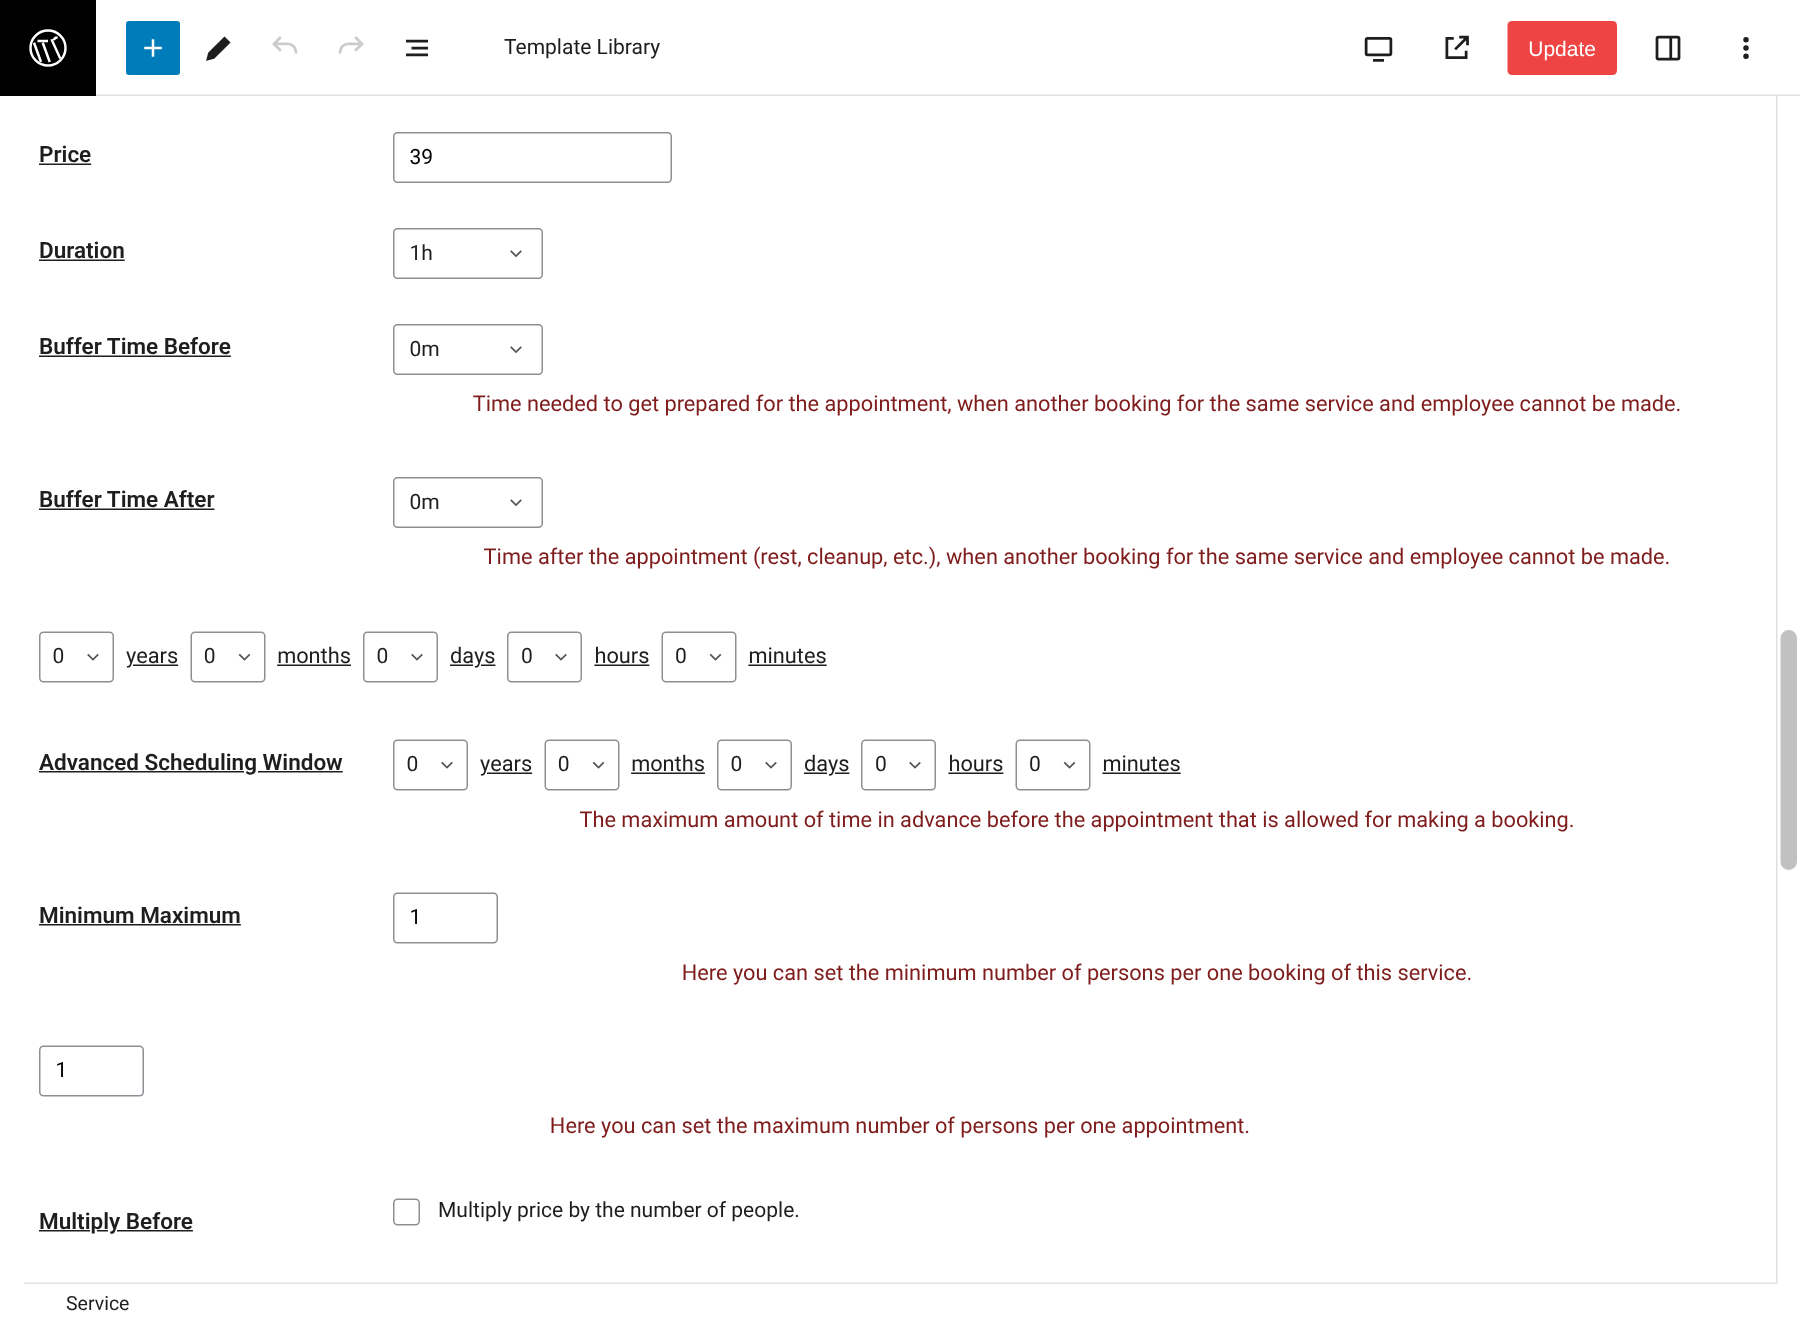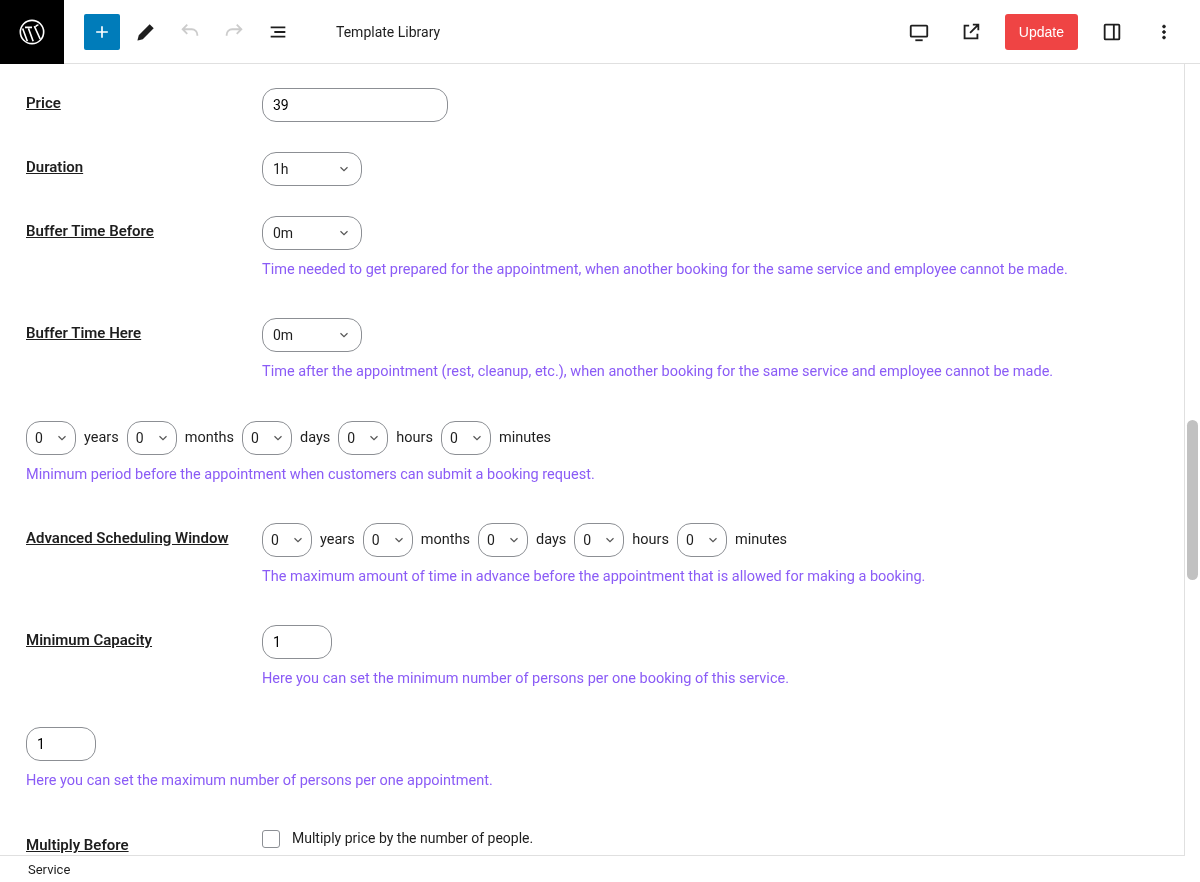--- a/index.html
+++ b/index.html
@@ -65,55 +65,56 @@
     width: 236px;
     flex-shrink: 0;
     font-weight: 600;
     font-size: 15px;
     padding-top: 6px;
     line-height: 1.3;
     text-decoration: underline;
   }
   .field { flex: 1; }
   .help {
-    color: #8b5cf6;
+    color: #7f1d1d;
     font-size: 14.5px;
     margin-top: 10px;
     line-height: 1.4;
+    text-align: center;
   }
   input[type="text"], .select, .mini-select {
     border: 1px solid #8c8f94;
-    border-radius: 14px;
+    border-radius: 3px;
     padding: 6px 10px;
     font-size: 14px;
     background: #fff;
     font-family: inherit;
   }
   .text-input { width: 186px; height: 34px; }
   .num-input { width: 70px; height: 34px; }
   .select, .mini-select {
     display: inline-flex;
     align-items: center;
     justify-content: space-between;
     height: 34px;
     cursor: pointer;
     gap: 16px;
   }
   .select { width: 100px; gap: 36px; }
   .mini-select { width: 50px; gap: 4px; padding: 6px 6px 6px 8px;}
   .chev { width: 14px; height: 14px; }
   .inline-group { display: flex; align-items: center; gap: 8px; flex-wrap: wrap; }
-  .inline-group .unit { color: #1e1e1e; font-size: 14.5px; }
+  .inline-group .unit { color: #1e1e1e; font-size: 14.5px; text-decoration: underline; }
   .checkbox-row { display: flex; align-items: flex-start; gap: 12px; }
   .checkbox {
     width: 18px; height: 18px; border: 1px solid #8c8f94; border-radius: 3px; background: #fff;
   }
   
   .bottom-bar {
-    position: absolute; bottom: 0; left: 0; right: 15px;
+    position: absolute; bottom: 0; left: 16px; right: 15px;
     height: 27px;
     border-top: 1px solid #e0e0e0;
     background: #fff;
     display: flex; align-items: center;
     padding-left: 28px;
     font-size: 13px; color: #1e1e1e;
   }
   
   .scroll-thumb {
     position: absolute;
@@ -223,21 +224,21 @@
         <span>0m</span>
         <svg class="chev" viewBox="0 0 24 24" fill="none" stroke="#555" stroke-width="2">
             <path d="M6 9l6 6 6-6"></path>
           </svg>
       </div>
       <div class="help">Time needed to get prepared for the appointment, when another booking for the same service and employee cannot be made.</div>
     </div>
   </div>
 
   <div class="row">
-    <div class="label">Buffer Time Here</div>
+    <div class="label">Buffer Time After</div>
     <div class="field">
       <div class="select">
         <span>0m</span>
         <svg class="chev" viewBox="0 0 24 24" fill="none" stroke="#555" stroke-width="2">
             <path d="M6 9l6 6 6-6"></path>
           </svg>
       </div>
       <div class="help">Time after the appointment (rest, cleanup, etc.), when another booking for the same service and employee cannot be made.</div>
     </div>
   </div>
@@ -274,21 +275,20 @@
           </div>
         <span class="unit">hours</span>
         <div class="mini-select">
             <span>0</span>
             <svg class="chev" viewBox="0 0 24 24" fill="none" stroke="#555" stroke-width="2">
               <path d="M6 9l6 6 6-6"></path>
             </svg>
           </div>
         <span class="unit">minutes</span>
       </div>
-      <div class="help">Minimum period before the appointment when customers can submit a booking request.</div>
     </div>
   </div>
 
   <div class="row">
     <div class="label">Advanced Scheduling Window</div>
     <div class="field">
       <div class="inline-group">
         <div class="mini-select">
             <span>0</span>
             <svg class="chev" viewBox="0 0 24 24" fill="none" stroke="#555" stroke-width="2">
@@ -323,21 +323,21 @@
               <path d="M6 9l6 6 6-6"></path>
             </svg>
           </div>
         <span class="unit">minutes</span>
       </div>
       <div class="help">The maximum amount of time in advance before the appointment that is allowed for making a booking.</div>
     </div>
   </div>
 
   <div class="row">
-    <div class="label">Minimum Capacity</div>
+    <div class="label">Minimum Maximum</div>
     <div class="field">
       <input type="text" class="num-input" value="1" style="">
       <div class="help">Here you can set the minimum number of persons per one booking of this service.</div>
     </div>
   </div>
 
   <div class="row">
     <div class="field">
       <input type="text" class="num-input" value="1" style="">
       <div class="help">Here you can set the maximum number of persons per one appointment.</div>

